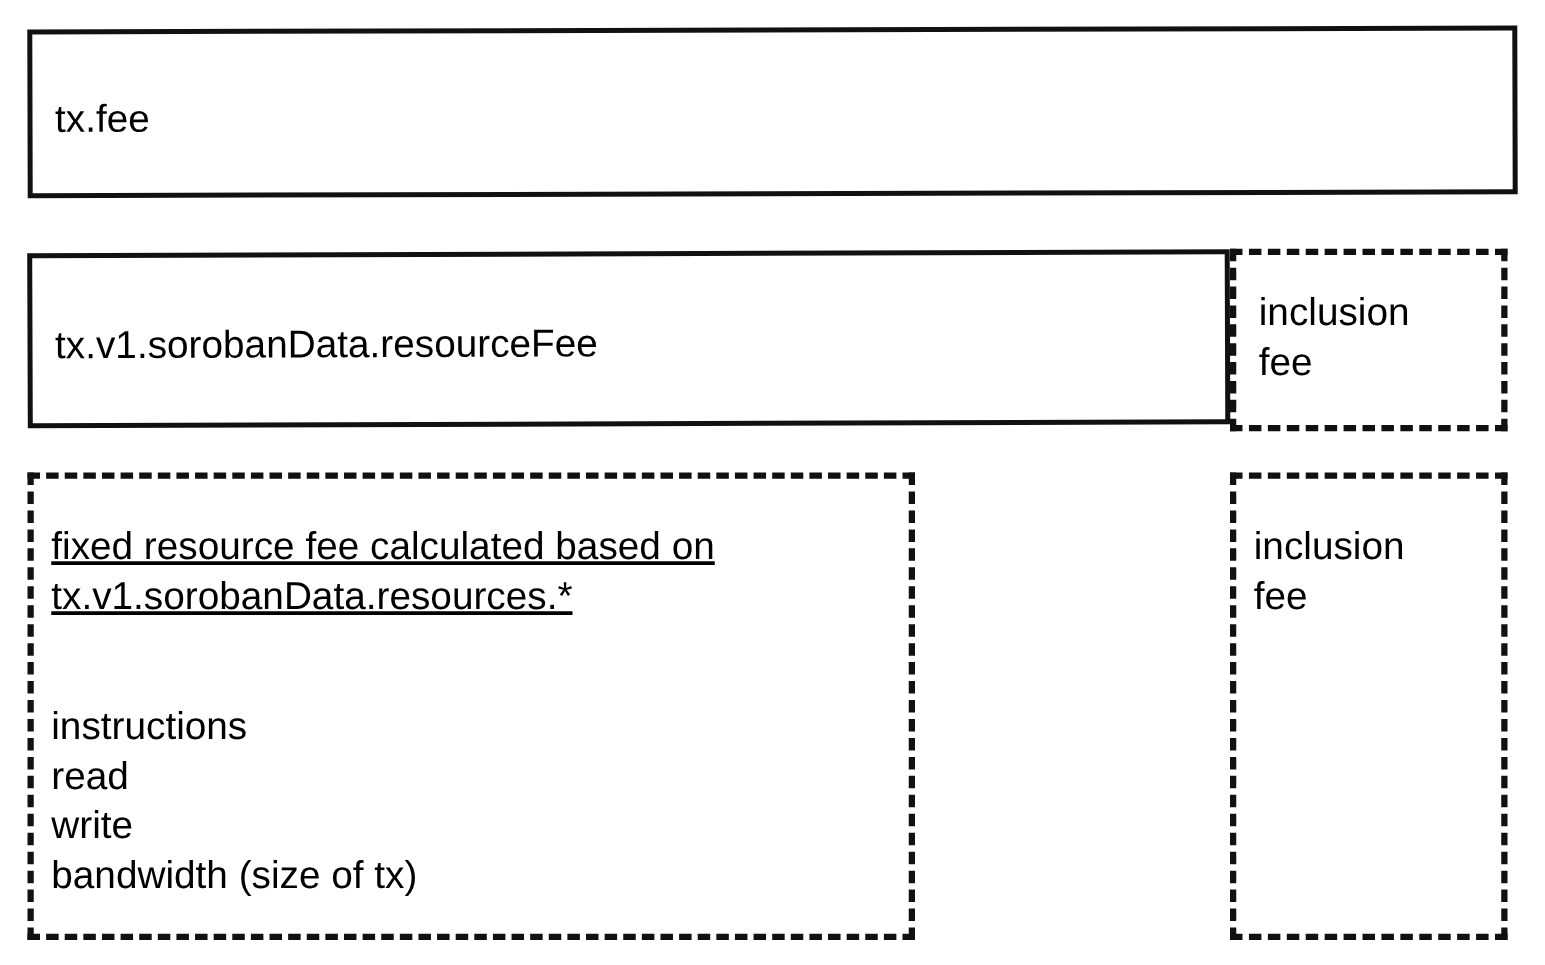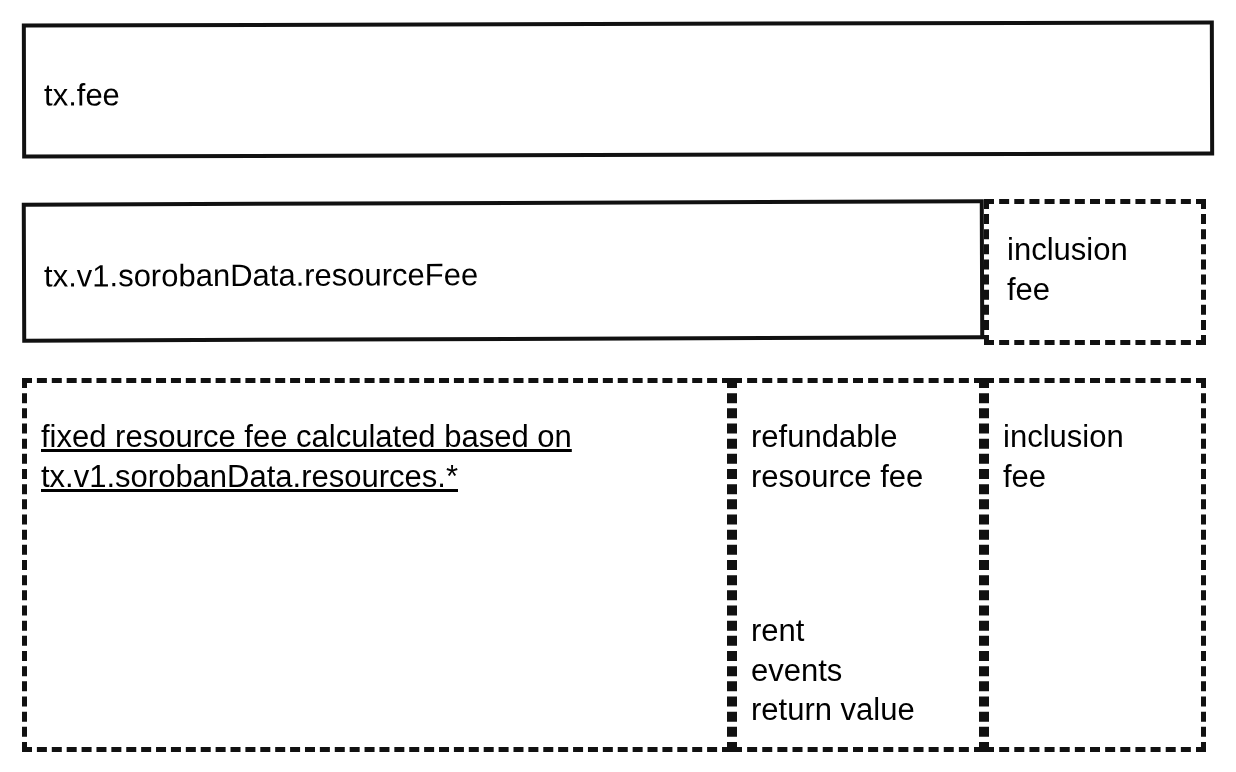--- a/index.html
+++ b/index.html
@@ -140,28 +140,25 @@
   </div>
 
   <div class="row2-incl">
     <span class="row2-incl-label">inclusion
 fee</span>
   </div>
 
   <div class="row3-fixed">
     <span class="txt fixed-title">fixed resource fee calculated based on
 tx.v1.sorobanData.resources.*</span>
+    <span class="txt fixed-list">instructions
+read
+write
+bandwidth (size of tx)</span>
   </div>
 
-  <div class="row3-refund">
-    <span class="txt refund-title">refundable
-resource fee</span>
-    <span class="txt refund-list">rent
-events
-return value</span>
-  </div>
 
   <div class="row3-incl">
     <span class="txt incl3-title">inclusion
 fee</span>
   </div>
 
 </div>
 
 </body></html>

